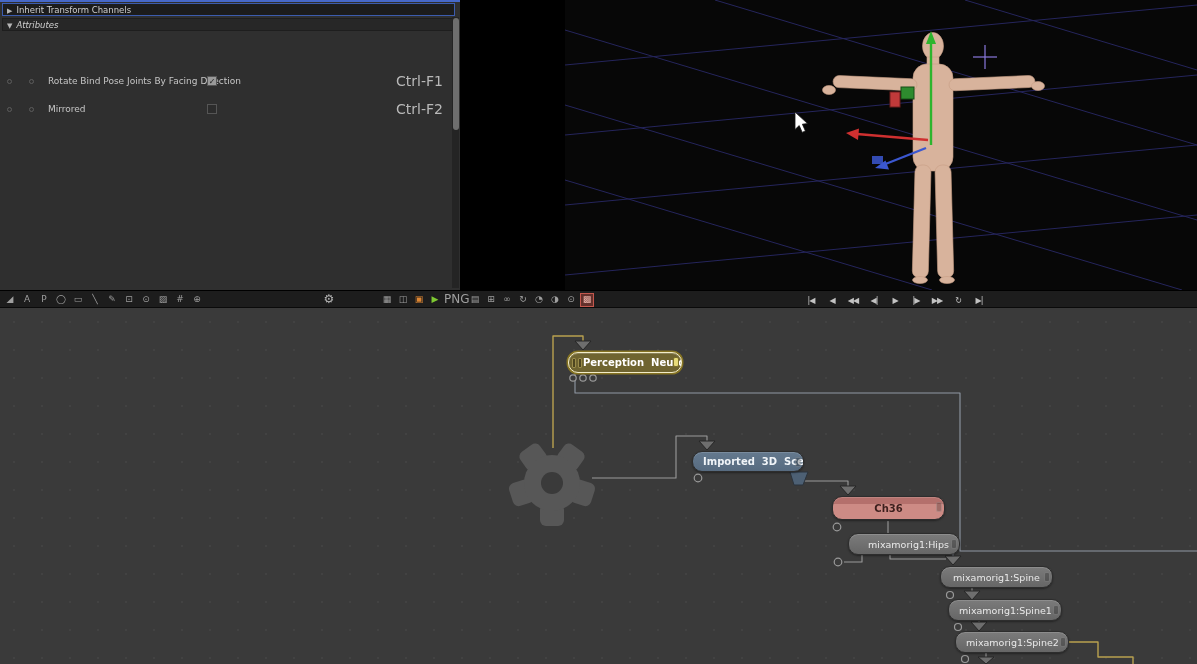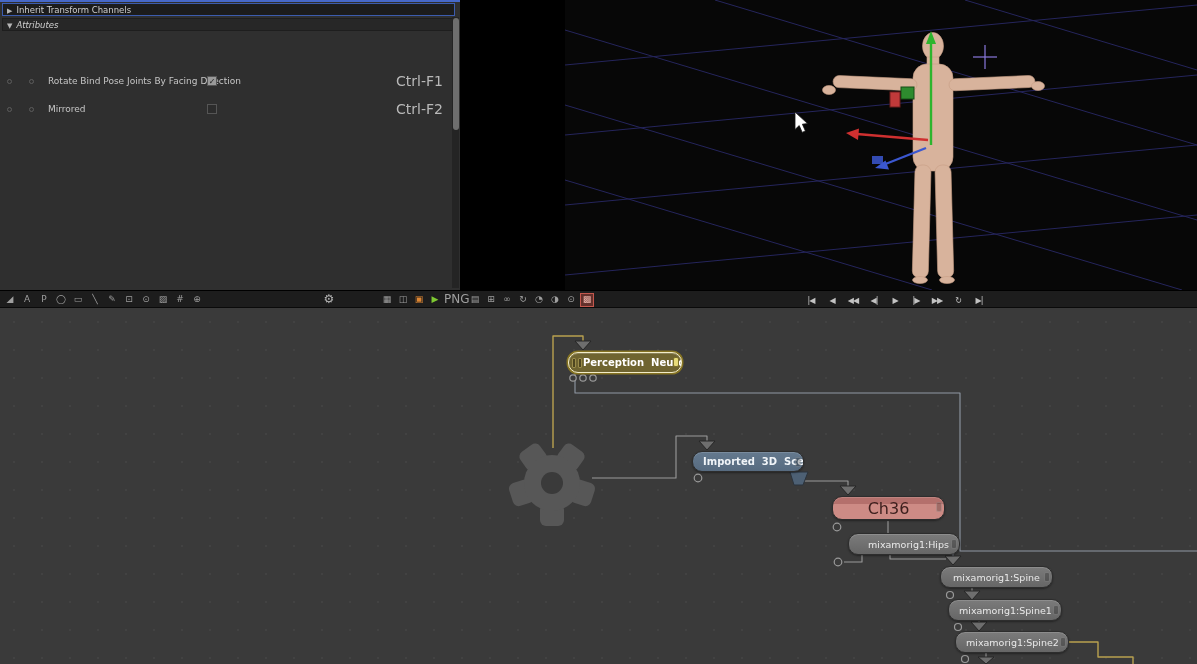--- a/index.html
+++ b/index.html
@@ -53,21 +53,21 @@
   .node { position:absolute; height:21px; border-radius:10px; border:1px solid #2d2d2d; font-size:9.5px; display:flex; align-items:center; justify-content:center; box-shadow:inset 0 1px 0 rgba(255,255,255,0.14), 0 1px 2px rgba(0,0,0,0.4); }
   .node-label { white-space:pre; overflow:hidden; max-width:100%; padding:0 10px; }
   .node-tab { position:absolute; right:2.5px; top:5px; width:6px; height:10px; background:rgba(0,0,0,0.22); border:1px solid rgba(255,255,255,0.18); border-radius:2px; }
   .node-gray { background:linear-gradient(180deg,#7b7b7b,#666); color:#e9e9e9; }
   .node-perception { background:#6f6430; border:1.5px solid #f2ecc9; box-shadow:0 0 0 1.5px #857322, inset 0 1px 0 rgba(255,255,255,0.2); color:#fff; font-size:10px; font-weight:bold; }
   .node-perception .node-label { padding:0 10px 0 14px; }
   .node-perception .node-tab { background:#e8dc7a; border-color:#7a6e2a; top:4px; }
   .pflags { position:absolute; left:3px; top:4.5px; display:flex; gap:2px; }
   .pflag { width:4px; height:10px; background:#4e4620; border:1px solid #9a8c4a; border-radius:1px; }
   .node-imported { background:linear-gradient(180deg,#64798e,#576b80); color:#f0f4f8; font-size:10px; font-weight:bold; }
-  .node-ch36 { background:linear-gradient(180deg,#b4706c 0%,#b4706c 32%,#cd8b85 32%); color:#3c1f1d; font-weight:normal; font-size:16px; }
+  .node-ch36 { background:linear-gradient(180deg,#b4706c 0%,#b4706c 32%,#cd8b85 32%); color:#3c1f1d; font-weight:bold; font-size:10px; }
 </style>
 </head>
 <body>
 
 <div class="screen">
 
   <div class="param-panel">
     <div class="sec-bar sec-1">
       <span class="sec-arrow">▶</span><span>Inherit Transform Channels</span>
     </div>

